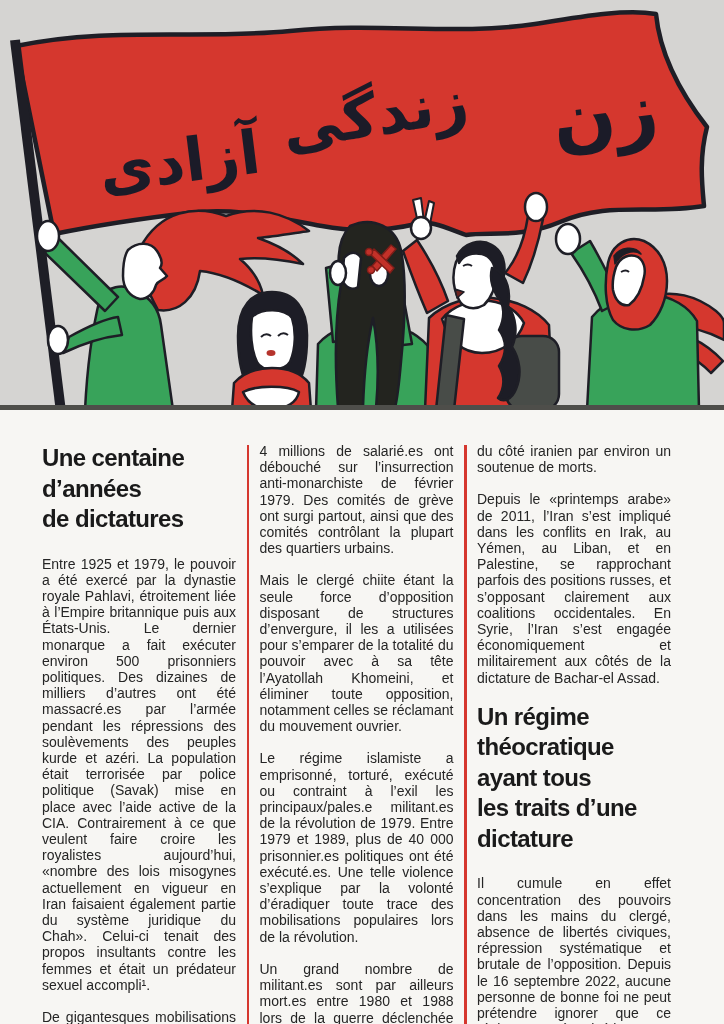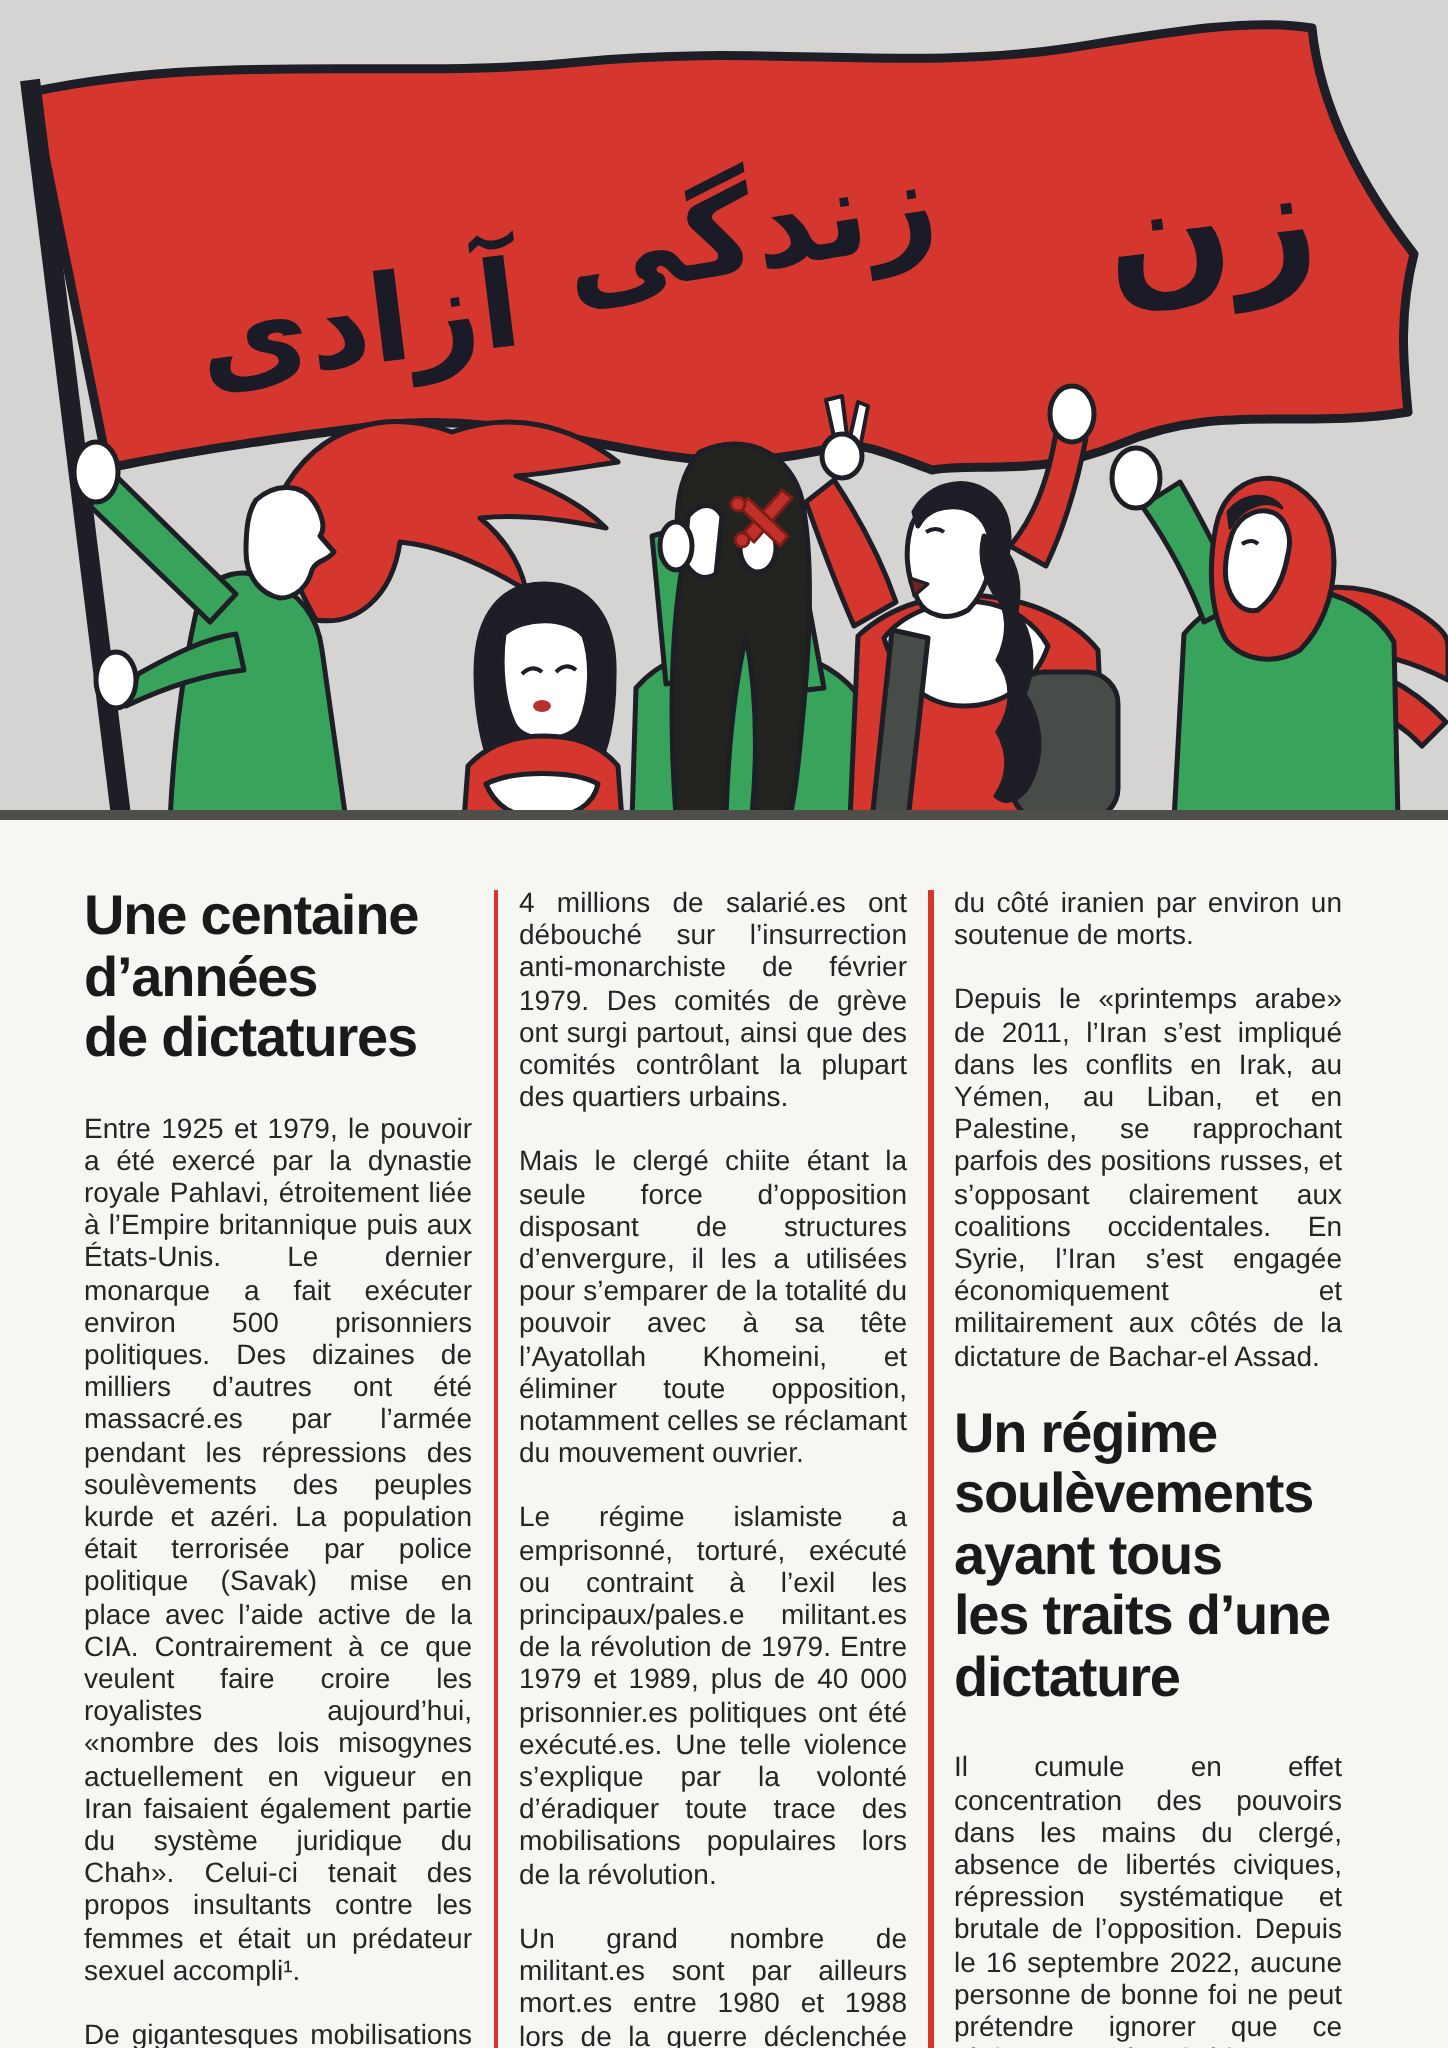--- a/index.html
+++ b/index.html
@@ -21,21 +21,21 @@
     direction:rtl;
   }
 
   
   .content{padding:33px 50px 0 42px;}
   .columns{display:flex;align-items:stretch;}
   .col{flex:0 0 194px;max-width:194px;}
   .rule{flex:0 0 2.5px;background:#d5372e;margin:2px 10.5px 0 10.5px;}
 
   .heading{
-    font-size:28px;line-height:30.5px;font-weight:bold;
+    font-size:24px;line-height:30.5px;font-weight:bold;
     letter-spacing:-0.6px;color:#1a1a1a;
     margin:0 0 21px 0;white-space:pre-line;
   }
   .heading.mid{margin-top:14px;}
   .col p{
     font-size:14px;line-height:16.2px;text-align:justify;
     margin:0 0 16px 0;color:#252525;
   }
   .col p:last-child{margin-bottom:0;}
 </style>
@@ -224,21 +224,21 @@
         <p>Le régime islamiste a emprisonné, torturé, exécuté ou contraint à l’exil les principaux/pales.e militant.es de la révolution de 1979. Entre 1979 et 1989, plus de 40 000 prisonnier.es politiques ont été exécuté.es. Une telle violence s’explique par la volonté d’éradiquer toute trace des mobilisations populaires lors de la révolution.</p>
         <p>Un grand nombre de militant.es sont par ailleurs mort.es entre 1980 et 1988 lors de la guerre déclenchée par l’Irak de Sadam Hussein, soutenue à l’époque par les Etats-Unis. Cette guerre se serait traduite</p>
       </div>
 
       <div class="rule"></div>
 
       <div class="col">
         <p>du côté iranien par environ un soutenue de morts.</p>
         <p>Depuis le «printemps arabe» de 2011, l’Iran s’est impliqué dans les conflits en Irak, au Yémen, au Liban, et en Palestine, se rapprochant parfois des positions russes, et s’opposant clairement aux coalitions occidentales. En Syrie, l’Iran s’est engagée économiquement et militairement aux côtés de la dictature de Bachar-el Assad.</p>
         <h2 class="heading mid">Un régime
-soulèvements
+théocratique
 ayant tous
 les traits d’une
 dictature</h2>
         <p>Il cumule en effet concentration des pouvoirs dans les mains du clergé, absence de libertés civiques, répression systématique et brutale de l’opposition. Depuis le 16 septembre 2022, aucune personne de bonne foi ne peut prétendre ignorer que ce régime a systématisé l’op-</p>
       </div>
 
     </div>
 
   </div>
 

